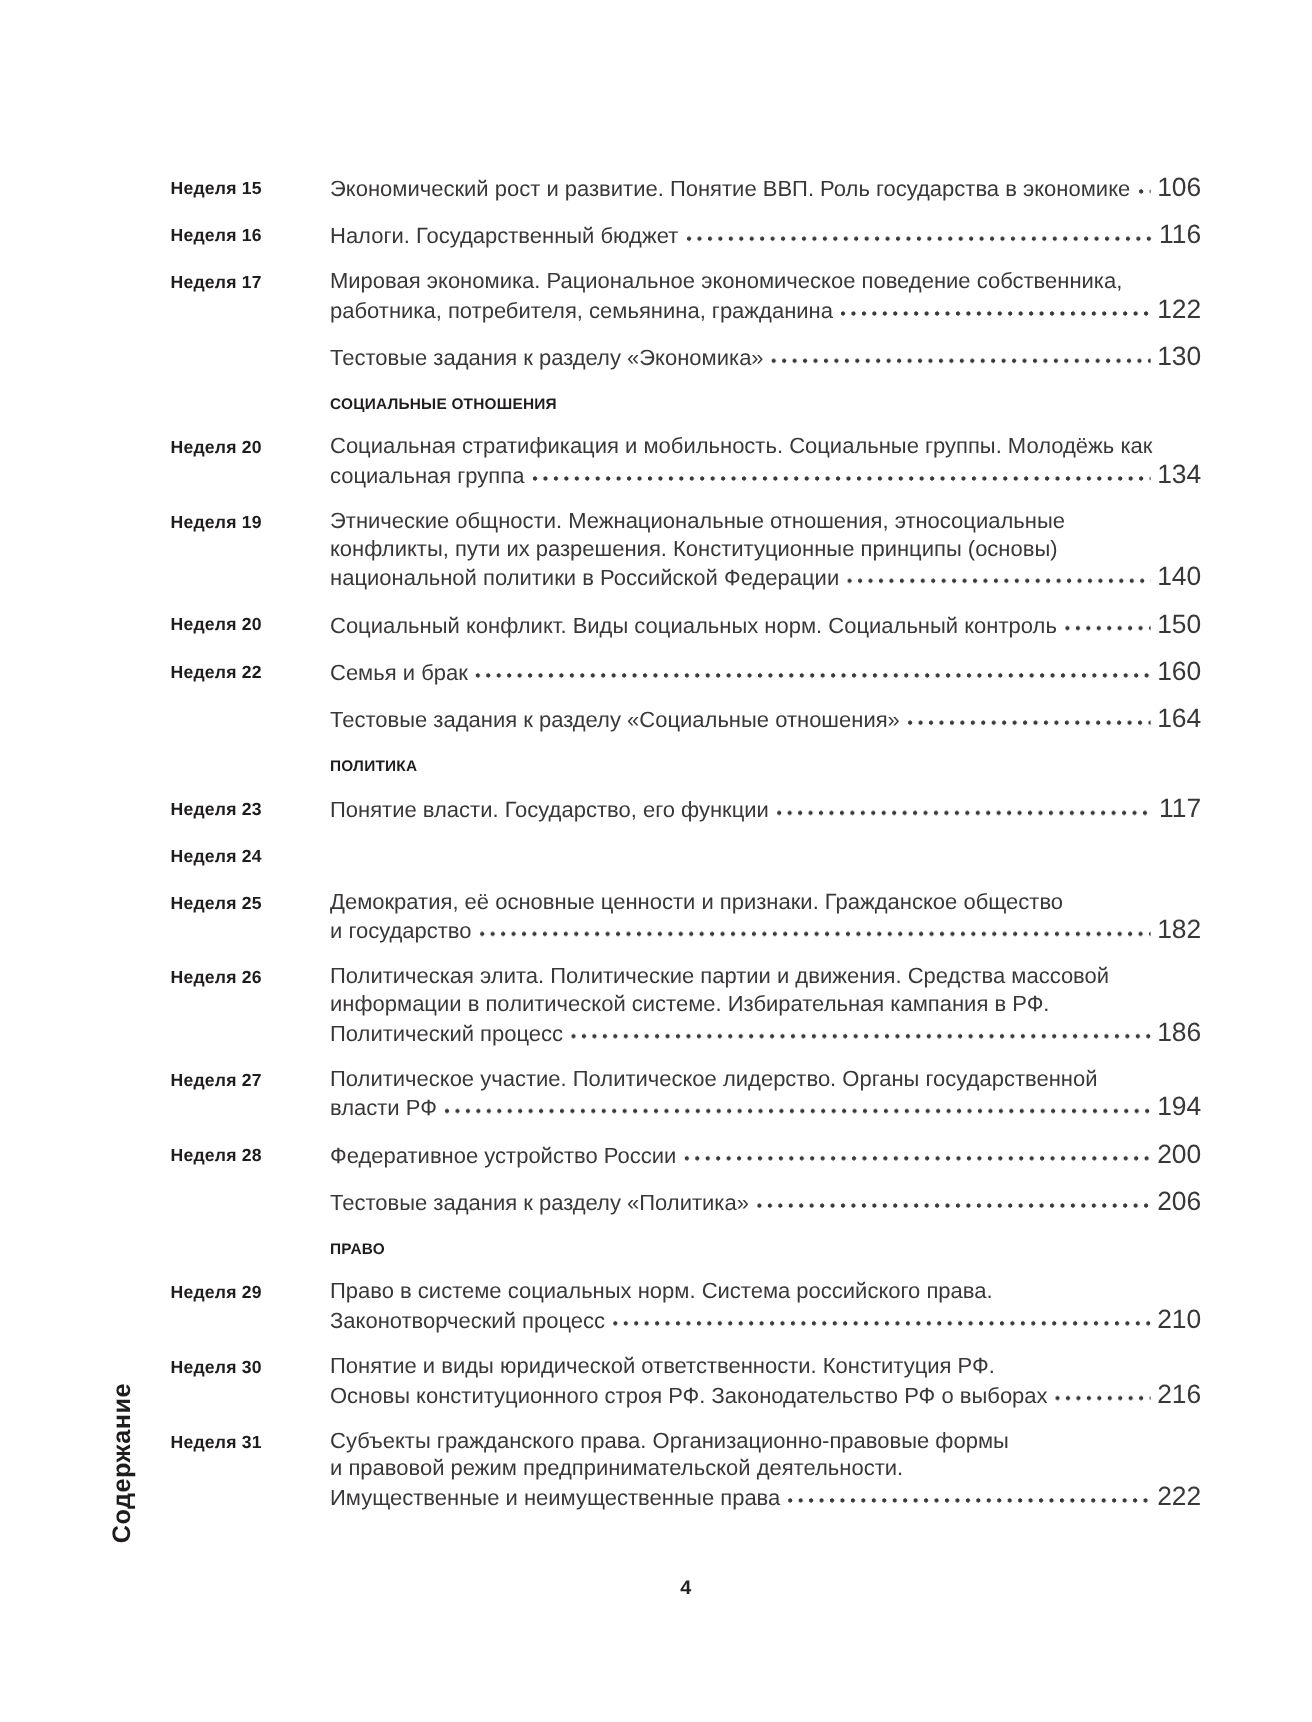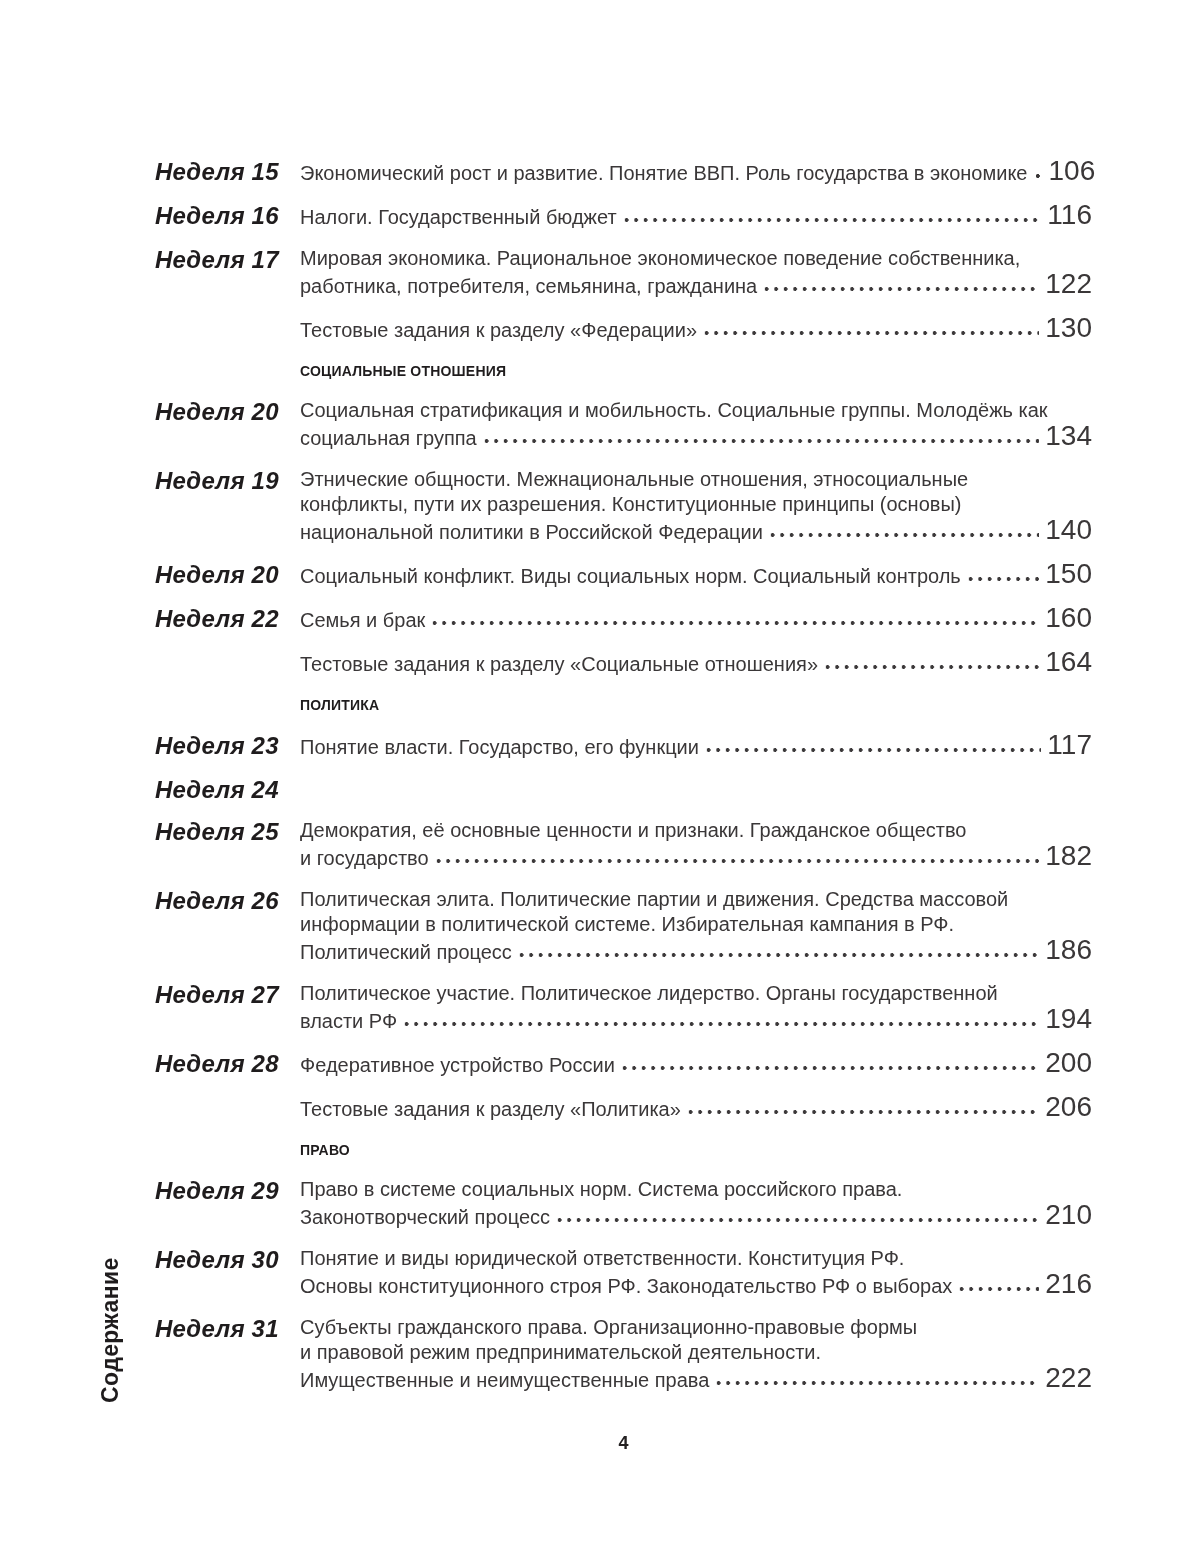--- a/index.html
+++ b/index.html
@@ -33,28 +33,27 @@
     top: 158px;
     width: 937px;
   }
   .toc-entry {
     display: flex;
     align-items: flex-start;
     margin-bottom: 16px;
   }
   .week {
     flex: 0 0 145px;
-    font-size: 24px;
+    font-size: 16px;
     font-weight: 700;
     line-height: 25px;
     letter-spacing: 0.2px;
     color: var(--heading-color, #1f1c1d);
     padding-top: 1px;
     white-space: nowrap;
-    font-style: italic;
   }
   .lines { flex: 1 1 auto; min-width: 0; }
   .line {
     display: flex;
     align-items: baseline;
     font-size: 20px;
     line-height: 25px;
     color: var(--body-color, #3a3738);
     white-space: nowrap;
   }
@@ -66,21 +65,21 @@
     margin: 0 6px 0 5px;
     background-image: radial-gradient(circle at 4.5px 4px, var(--dot-color, #3a3738) 1.7px, rgba(0,0,0,0) 2.1px);
     background-size: 9.5px 8px;
     background-repeat: repeat-x;
     background-position: 0 0;
   }
   .pagenum {
     flex: 0 0 auto;
     min-width: 38px;
     text-align: right;
-    font-size: 28px;
+    font-size: 24px;
     color: var(--body-color, #3a3738);
   }
   .toc-section {
     margin: 10px 0 14px 145px;
     font-size: 14px;
     line-height: 25px;
     font-weight: 700;
     letter-spacing: 0.2px;
     color: var(--heading-color, #1f1c1d);
     white-space: nowrap;
@@ -136,21 +135,21 @@
             <span class="leader"></span>
             <span class="pagenum">122</span>
           </div>
         </div>
   </section>
 
   <section class="toc-entry">
     <div class="week"></div>
     <div class="lines">
           <div class="line">
-            <span class="line-text">Тестовые задания к разделу «Федерации»</span>
+            <span class="line-text">Тестовые задания к разделу «Экономика»</span>
             <span class="leader"></span>
             <span class="pagenum">130</span>
           </div>
         </div>
   </section>
 
   <h2 class="toc-section">СОЦИАЛЬНЫЕ ОТНОШЕНИЯ</h2>
 
   <section class="toc-entry">
     <div class="week">Неделя 20</div>

